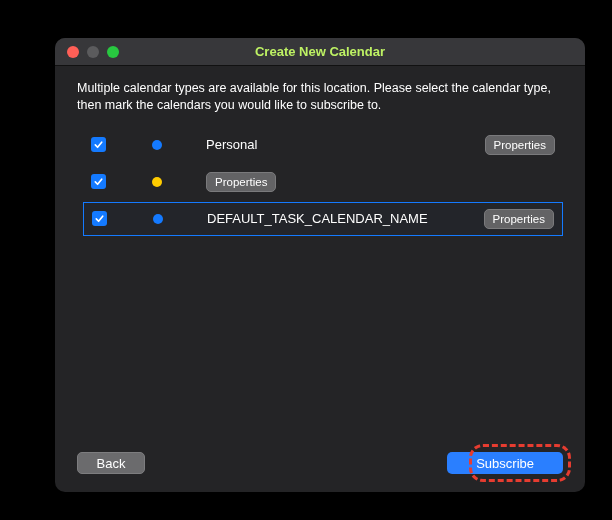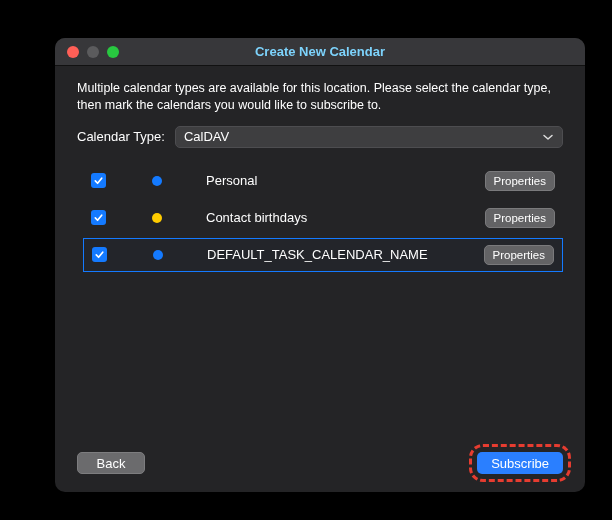--- a/index.html
+++ b/index.html
@@ -50,21 +50,21 @@
   }
   .dots {
     display:flex; gap:8px; padding-left:12px;
   }
   .dot { width:12px; height:12px; border-radius:50%; }
   .dot.red { background: var(--dot-red); }
   .dot.gray { background: var(--dot-gray); }
   .dot.green { background: var(--dot-green); }
   .title {
     position:absolute; left:0; right:0; text-align:center;
-    font-weight:700; font-size:13px; color:#7dd3fc;
+    font-weight:700; font-size:13px; color:#bef264;
     pointer-events:none;
   }
   .body {
     padding:14px 22px 18px 22px;
     display:flex; flex-direction:column;
     height: calc(100% - 28px);
   }
   .desc {
     font-size:12.5px; line-height:1.35;
     color:#fff;
@@ -148,21 +148,21 @@
   }
   .btn.secondary {
     background: var(--button-bg-light);
     color:#ffffff;
     border:1px solid #7d7d7f;
   }
   .btn.primary {
     background: var(--accent-btn);
     color:#fff;
     font-weight:500;
-    padding:0 14px;
+    padding:0 29px;
   }
   .highlight-ring {
     position:absolute;
     border:3px dashed var(--highlight-red);
     border-radius:14px;
     pointer-events:none;
   }
 </style>
 </head>
 <body>
@@ -173,51 +173,39 @@
       <div class="dot red"></div>
       <div class="dot gray"></div>
       <div class="dot green"></div>
     </div>
     <div class="title">Create New Calendar</div>
   </div>
 
   <div class="body">
     <div class="desc">Multiple calendar types are available for this location. Please select the calendar type, then mark the calendars you would like to subscribe to.</div>
 
-    <div class="type-row">
-      <span class="type-label">Calendar Type:</span>
-      <div class="select">
-        <span>CalDAV</span>
-        <span class="chevron">
-          <svg viewBox="0 0 12 12">
-              <path d="M2 4.5 L6 8 L10 4.5" stroke="#ddd" stroke-width="1.5" fill="none" stroke-linecap="round" stroke-linejoin="round"></path>
-            </svg>
-        </span>
-      </div>
-    </div>
 
     <div class="cal-list" id="cal-list">
         <div class="cal-row" style="margin-bottom: 3px;">
           <div class="checkbox">
             <svg viewBox="0 0 12 12">
               <path d="M2.5 6.5 L5 9 L9.5 3.5" stroke="#fff" stroke-width="1.8" fill="none" stroke-linecap="round" stroke-linejoin="round"></path>
             </svg>
           </div>
           <div class="swatch" style="background: rgb(20, 122, 255);"></div>
           <div class="cal-name">Personal</div>
           <div class="prop-btn">Properties</div>
         </div>
         <div class="cal-row" style="margin-bottom: 3px;">
           <div class="checkbox">
             <svg viewBox="0 0 12 12">
               <path d="M2.5 6.5 L5 9 L9.5 3.5" stroke="#fff" stroke-width="1.8" fill="none" stroke-linecap="round" stroke-linejoin="round"></path>
             </svg>
           </div>
           <div class="swatch" style="background: rgb(255, 204, 0);"></div>
-          <div class="cal-name">Contact birthdays</div>
           <div class="prop-btn">Properties</div>
         </div>
         <div class="cal-row selected" style="margin-bottom: 3px;">
           <div class="checkbox">
             <svg viewBox="0 0 12 12">
               <path d="M2.5 6.5 L5 9 L9.5 3.5" stroke="#fff" stroke-width="1.8" fill="none" stroke-linecap="round" stroke-linejoin="round"></path>
             </svg>
           </div>
           <div class="swatch" style="background: rgb(20, 122, 255);"></div>
           <div class="cal-name">DEFAULT_TASK_CALENDAR_NAME</div>

